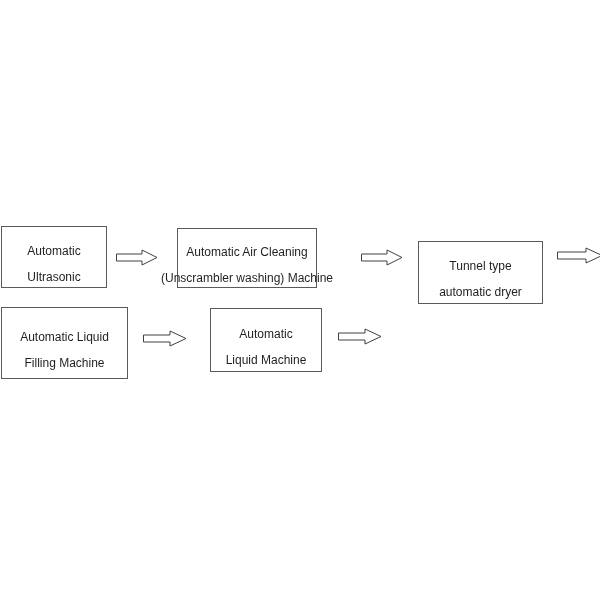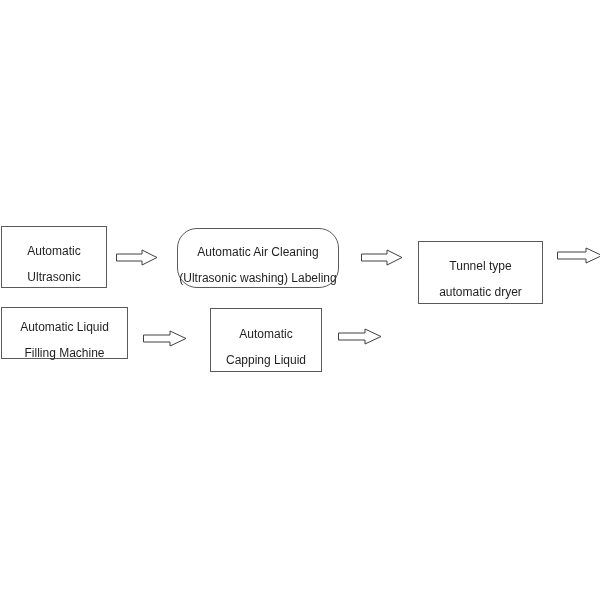--- a/index.html
+++ b/index.html
@@ -48,56 +48,56 @@
     <span class="line">Automatic</span>
     <span class="line">Ultrasonic</span>
   </div>
 
   <div class="arrow" style="left:116px; top:249px;">
     <svg width="42" height="17" viewBox="0 0 42 17">
       <polygon points="0.5,5 26,5 26,1 41,8.5 26,16 26,12 0.5,12" fill="#ffffff" stroke="#404040" stroke-width="1" stroke-linejoin="miter"></polygon>
     </svg>
   </div>
 
-  <div class="node" style="left:177px; top:228px; width:162px; height:60px;border-radius:20px;">
+  <div class="node" style="left:177px; top:228px; width:140px; height:60px;">
     <span class="line">Automatic Air Cleaning</span>
-    <span class="line">(Ultrasonic washing) Labeling</span>
+    <span class="line">(Unscrambler washing) Machine</span>
   </div>
 
   <div class="arrow" style="left:361px; top:249px;">
     <svg width="42" height="17" viewBox="0 0 42 17">
       <polygon points="0.5,5 26,5 26,1 41,8.5 26,16 26,12 0.5,12" fill="#ffffff" stroke="#404040" stroke-width="1" stroke-linejoin="miter"></polygon>
     </svg>
   </div>
 
   <div class="node" style="left:418px; top:241px; width:125px; height:63px;">
     <span class="line">Tunnel type</span>
     <span class="line">automatic dryer</span>
   </div>
 
   <div class="arrow" style="left:557px; top:247px;">
     <svg width="46" height="17" viewBox="0 0 46 17">
       <polygon points="0.5,5 29,5 29,1 45,8.5 29,16 29,12 0.5,12" fill="#ffffff" stroke="#404040" stroke-width="1" stroke-linejoin="miter"></polygon>
     </svg>
   </div>
 
-  <div class="node" style="left:1px; top:307px; width:127px; height:52px;">
+  <div class="node" style="left:1px; top:307px; width:127px; height:72px;">
     <span class="line">Automatic Liquid</span>
     <span class="line">Filling Machine</span>
   </div>
 
   <div class="arrow" style="left:143px; top:330px;">
     <svg width="44" height="17" viewBox="0 0 44 17">
       <polygon points="0.5,5 27,5 27,1 43,8.5 27,16 27,12 0.5,12" fill="#ffffff" stroke="#404040" stroke-width="1" stroke-linejoin="miter"></polygon>
     </svg>
   </div>
 
   <div class="node" style="left:210px; top:308px; width:112px; height:64px;">
     <span class="line">Automatic</span>
-    <span class="line">Capping Liquid</span>
+    <span class="line">Liquid Machine</span>
   </div>
 
   <div class="arrow" style="left:338px; top:328px;">
     <svg width="44" height="17" viewBox="0 0 44 17">
       <polygon points="0.5,5 27,5 27,1 43,8.5 27,16 27,12 0.5,12" fill="#ffffff" stroke="#404040" stroke-width="1" stroke-linejoin="miter"></polygon>
     </svg>
   </div>
 
 
 </div>

